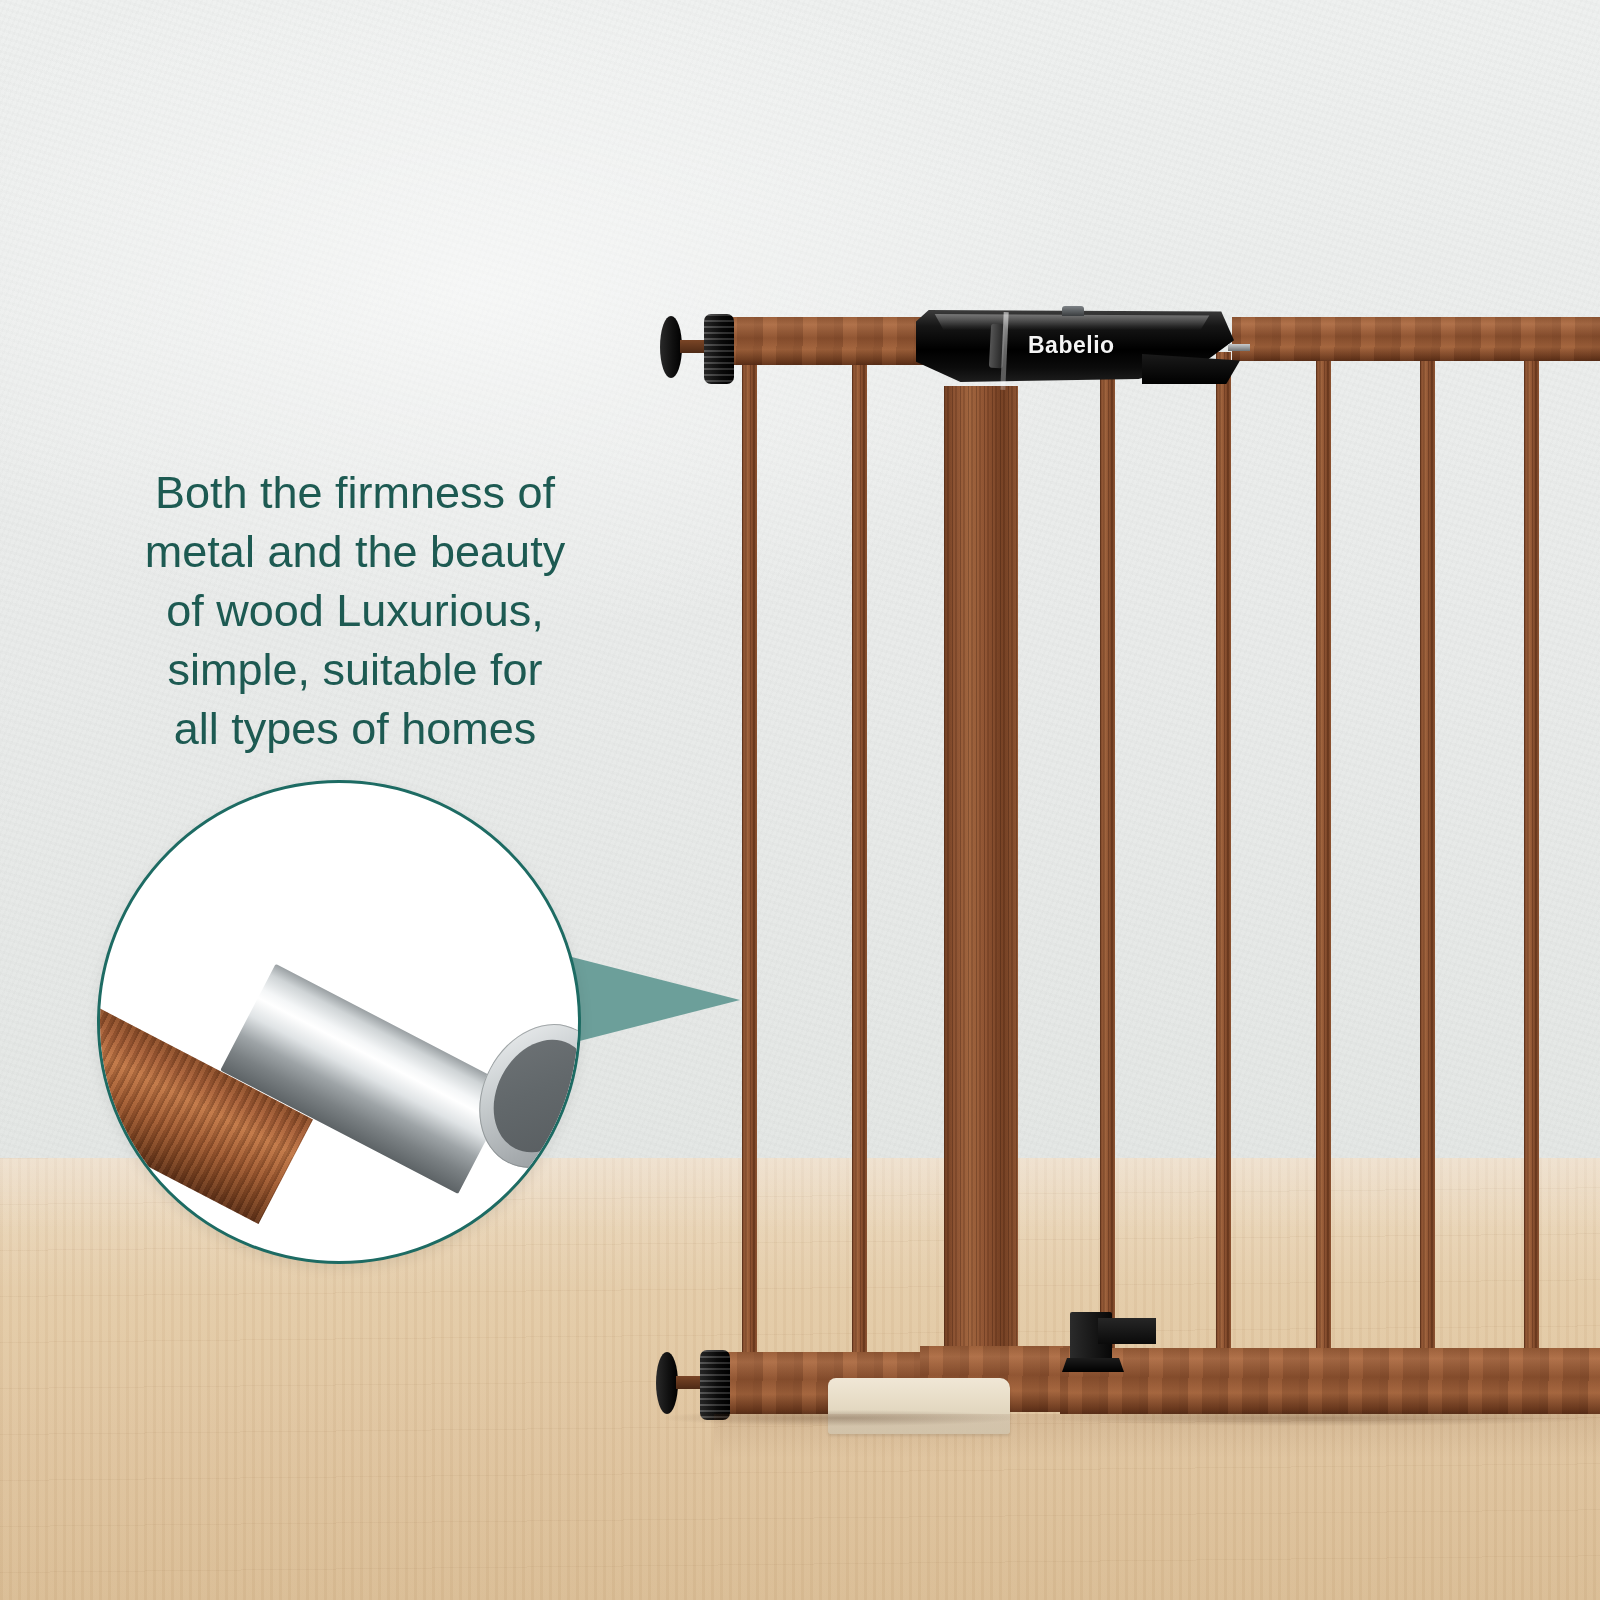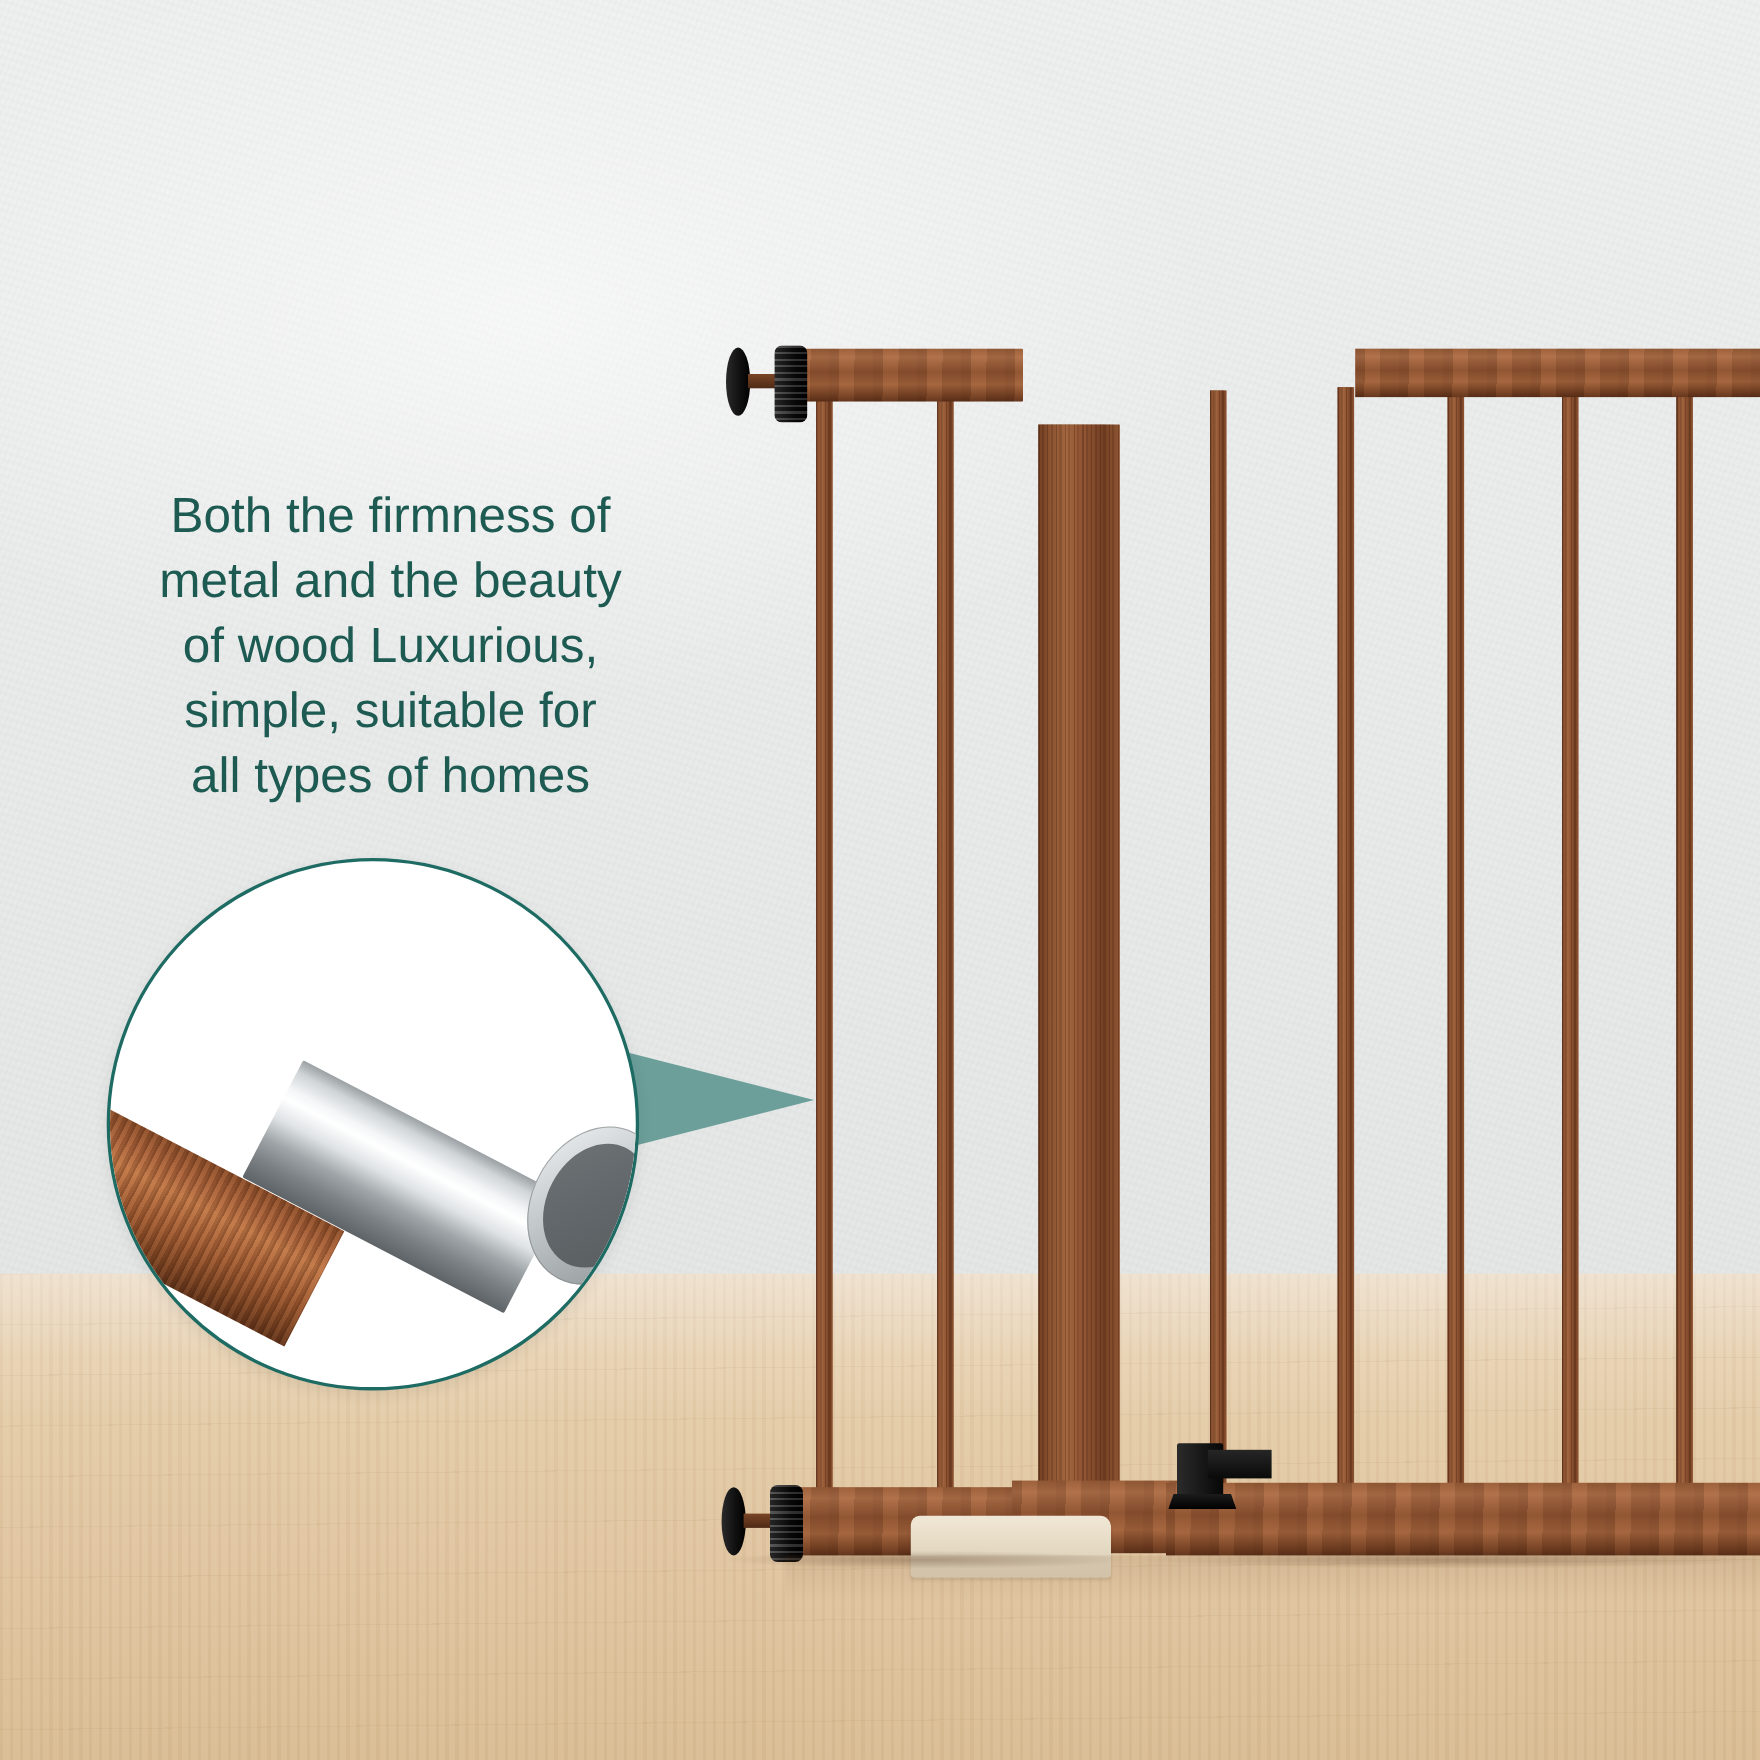--- a/index.html
+++ b/index.html
@@ -55,21 +55,21 @@
     color:#ffffff;
     font-family:"Liberation Sans", sans-serif;
     font-weight:bold;font-size:71px;line-height:1;
     letter-spacing:-0.5px;
     transform:scaleX(.93);
     white-space:nowrap;
   }
 
   
   .body-copy{
-    position:absolute;left:110px;top:439px;width:490px;
+    position:absolute;left:110px;top:463px;width:490px;
     color:#1d5a52;
     font-family:"Liberation Sans", sans-serif;
     font-size:45px;line-height:59px;font-weight:400;
     text-align:center;
     white-space:pre-line;
   }
 
   
   .callout-pointer{
     position:absolute;left:238px;top:872px;
@@ -298,20 +298,30 @@
       <div class="pad"></div>
       <div class="rod"></div>
       <div class="dial"></div>
     </div>
     <div class="knob" style="left:656px;top:1352px;">
       <div class="pad"></div>
       <div class="rod"></div>
       <div class="dial"></div>
     </div>
 
+    <div class="latch">
+      <div class="latch-main"></div>
+      <div class="latch-gloss"></div>
+      <div class="latch-tail"></div>
+      <div class="latch-button"></div>
+      <div class="latch-seam"></div>
+      <div class="latch-pin"></div>
+      <div class="latch-brand">Babelio</div>
+      <div class="latch-rodstub"></div>
+    </div>
 
     <div class="hinge">
       <div class="hinge-v"></div>
       <div class="hinge-h"></div>
       <div class="hinge-foot"></div>
     </div>
 
     <div class="stopper"></div>
 
     <div class="shadow-strip" style="left:660px;width:360px;"></div>

